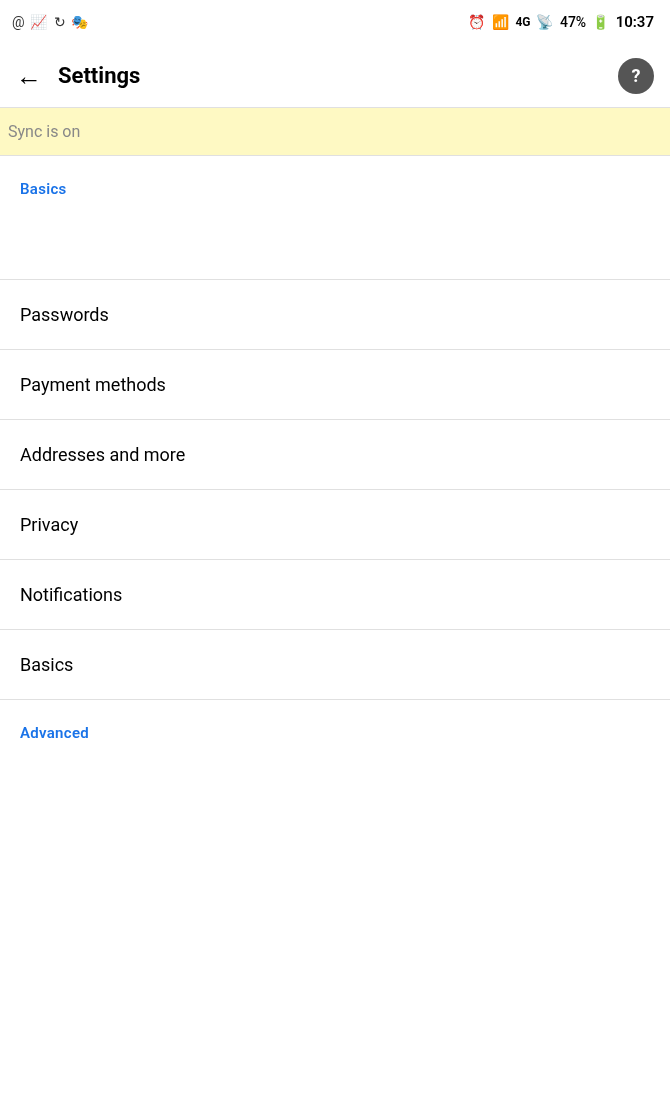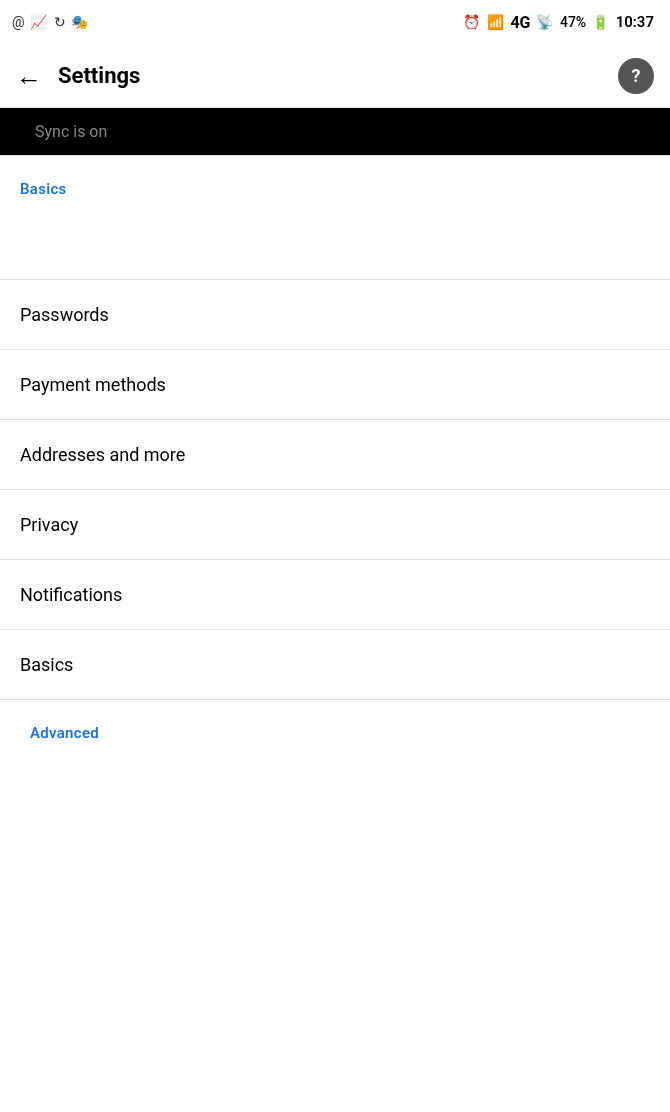--- a/index.html
+++ b/index.html
@@ -82,25 +82,25 @@
       display: flex;
       align-items: center;
       justify-content: center;
       font-size: 18px;
       font-weight: 700;
       cursor: pointer;
     }
 
     
     .sync-bar {
-      padding: 14px 35px;
+      padding: 14px 8px;
       font-size: 16px;
       color: #888;
       border-bottom: 1px solid #e0e0e0;
-      background: #000000;
+      background: #fef9c3;
     }
 
     
     .section-header {
       padding: 24px 20px 12px 20px;
       font-size: 15px;
       font-weight: 600;
       color: #1a73e8;
       letter-spacing: 0.3px;
     }
@@ -128,21 +128,20 @@
       margin-top: 3px;
     }
 
     
     .advanced-section {
       padding: 24px 20px 12px 20px;
       font-size: 15px;
       font-weight: 600;
       color: #1a73e8;
       letter-spacing: 0.3px;
-      margin-left: 10px;
     }
 
     
     .notif-icon {
       font-size: 14px;
       color: #333;
     }
   </style>
 </head>
 <body>
@@ -150,21 +149,21 @@
 <div class="status-bar">
   <div class="status-bar-left">
     <span class="notif-icon">@</span>
     <span class="notif-icon">📈</span>
     <span class="notif-icon">↻</span>
     <span class="notif-icon">🎭</span>
   </div>
   <div class="status-bar-right">
     <span>⏰</span>
     <span>📶</span>
-    <span style="font-size:16px;font-weight:700;">4G</span>
+    <span style="font-size:12px;font-weight:700;">4G</span>
     <span>📡</span>
     <span style="font-size:14px;font-weight:500;">47%</span>
     <span>🔋</span>
     <span class="time-text">10:37</span>
   </div>
 </div>
 
 <div class="header">
   <div class="header-left">
     <span class="back-arrow">←</span>

